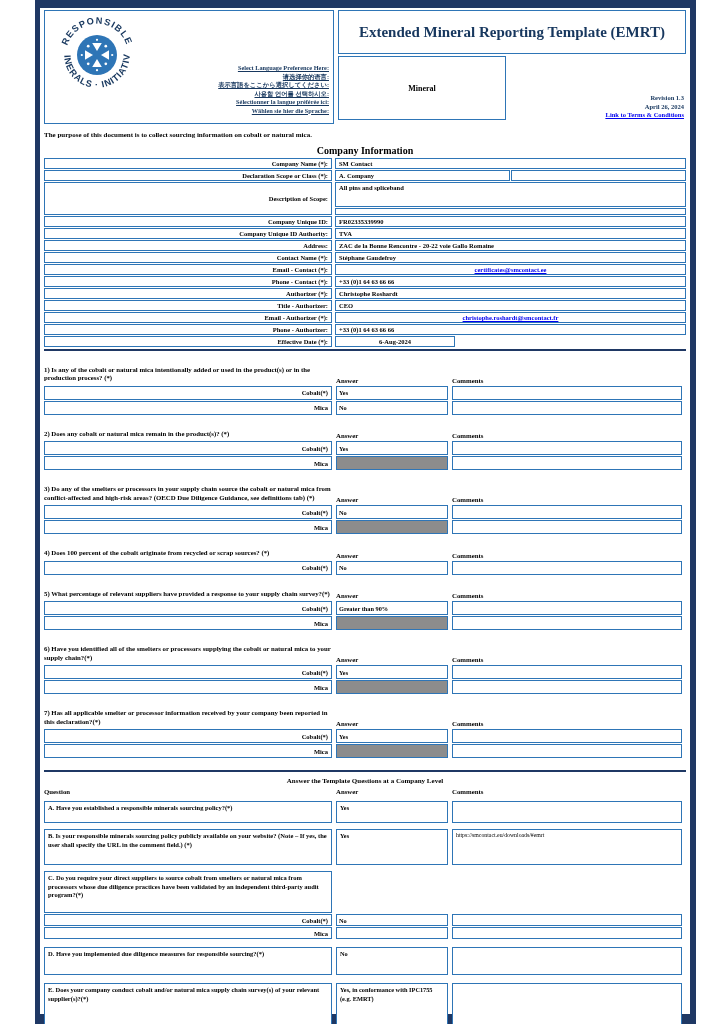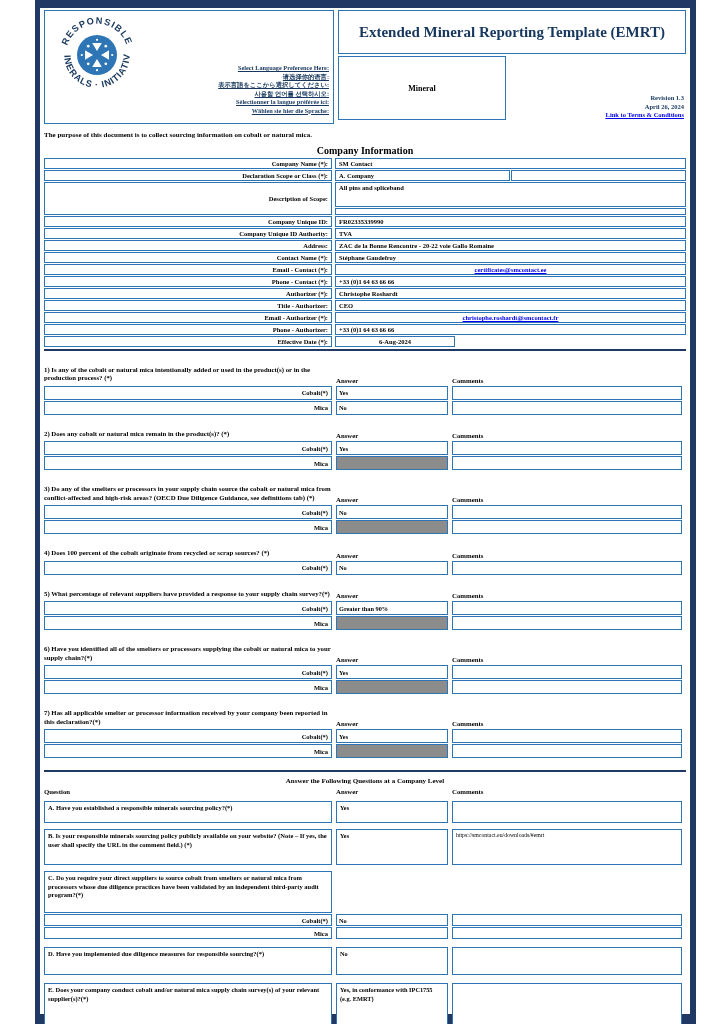--- a/index.html
+++ b/index.html
@@ -330,21 +330,21 @@
       </div>
       <div class="qcol">
         <div class="colhead">Comments</div>
         <div class="cellb cbox"></div>
         <div class="cellb cbox"></div>
       </div>
     </div>
 
     <div style="margin-top:12px;">
       <div class="divider"></div>
-      <div class="qsec-head">Answer the Following Questions at a Company Level</div>
+      <div class="qsec-head">Answer the Template Questions at a Company Level</div>
     </div>
     <div class="cl-head-row">
       <div class="cl-colhead">Question</div>
       <div class="cl-colhead">Answer</div>
       <div class="cl-colhead">Comments</div>
     </div>
 
     <div class="cl-item">
       <div class="cellb qbox h20">A. Have you established a responsible minerals sourcing policy?(*)</div>
       <div class="cellb cl-ans h20">Yes</div>

